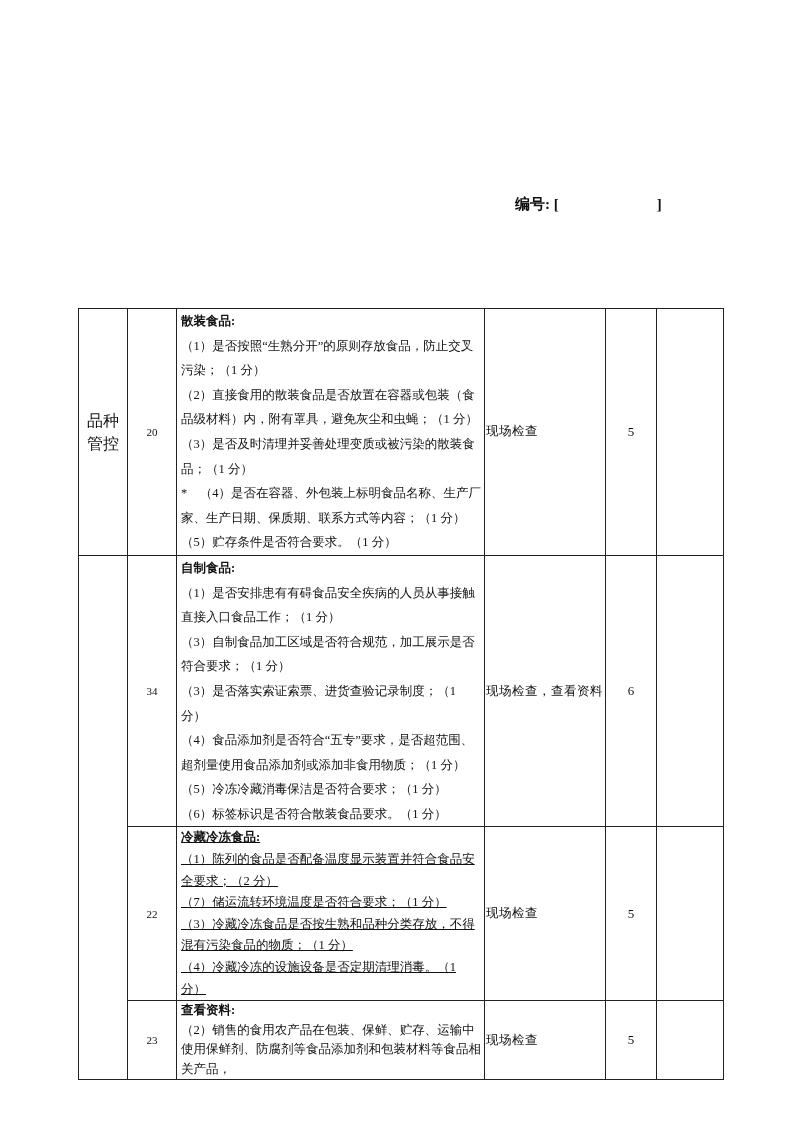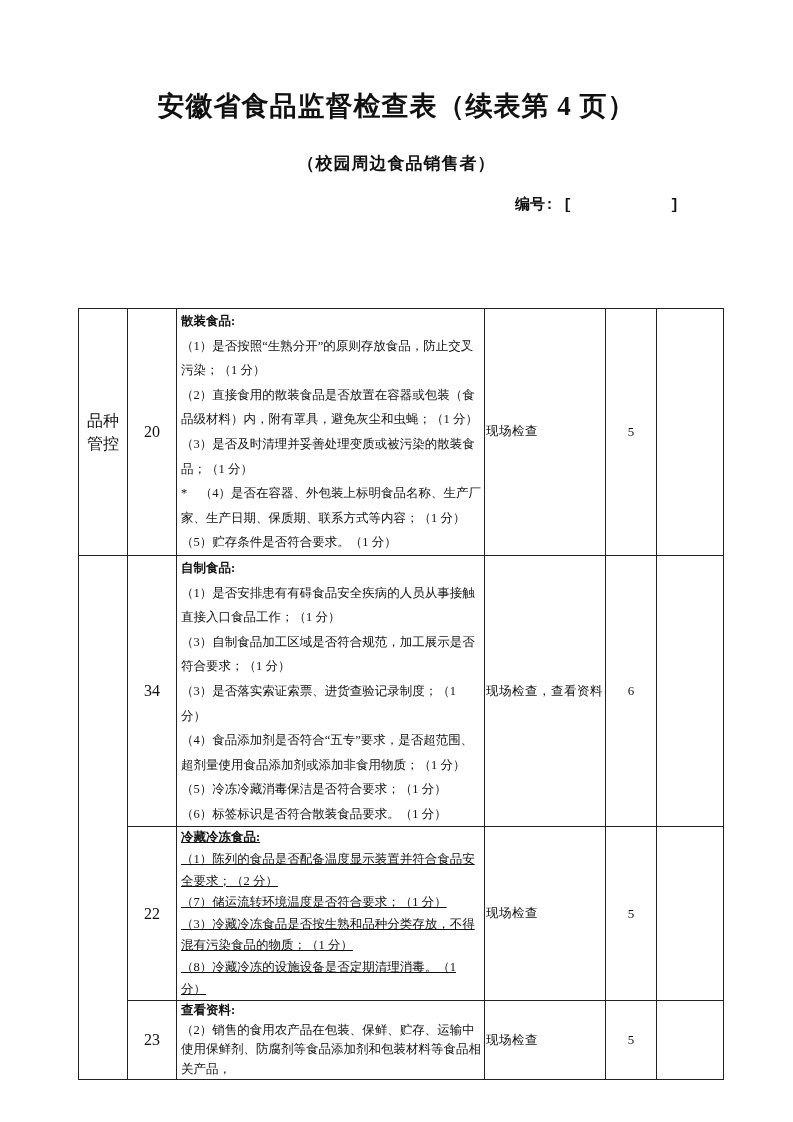--- a/index.html
+++ b/index.html
@@ -16,21 +16,21 @@
     text-align:center;
     font-size:27px; font-weight:bold; letter-spacing:1px;
   }
   .subtitle {
     position:absolute; top:152px; left:0; width:100%;
     text-align:center;
     font-size:17px; font-weight:bold; letter-spacing:1px;
   }
   .serial {
     position:absolute; top:195px; left:515px;
-    font-size:15px; font-weight:bold;font-family:Liberation Mono, monospace;
+    font-size:15px; font-weight:bold;
   }
   .serial-gap { display:inline-block; width:98px; }
 
   table.form {
     position:absolute; top:308px; left:78px;
     width:645px;
     border-collapse:collapse; table-layout:fixed;
   }
   table.form td {
     border:1.5px solid #222;
@@ -40,40 +40,38 @@
   tr.r20 { height:238px; }
   tr.r21 { height:245px; }
   tr.r22 { height:155px; }
   tr.r23 { height:58px; }
 
   td.category {
     text-align:center; font-weight:normal;
     font-size:16px; line-height:23px;
     padding:12px 7px;
   }
-  td.num { text-align:center; font-size:16px; }
+  td.num { text-align:center; font-size:11px; }
   td.content {
     padding:0 3px 0 4px;
     font-size:12.5px;
     text-align:left;
   }
   .lh-a { line-height:24.6px; }
   .lh-b { line-height:21.6px;text-decoration:underline; }
   .lh-c { line-height:19.5px; }
   .heading { font-weight:bold; }
   td.method { font-size:12.5px; padding:8px 1px; letter-spacing:0.5px; }
   td.score { text-align:center; font-size:13px; }
 </style>
 </head>
 <body>
 
 <div class="page">
 
-  <div class="title">安徽省食品监督检查表（续表第 4 页）</div>
-  <div class="subtitle">（校园周边食品销售者）</div>
 
   <div class="serial">
     <span>编号: </span><span>[</span><span class="serial-gap"></span><span>]</span>
   </div>
 
   <table class="form">
     <colgroup>
       <col style="width:49px">
         <col style="width:49px">
         <col style="width:308px">
@@ -116,21 +114,21 @@
       <td class="result"></td>
     </tr>
 
     <tr class="r22">
       <td class="num">22</td>
       <td class="content lh-b">
         <div class="heading">冷藏冷冻食品:</div>
         <div>（1）陈列的食品是否配备温度显示装置并符合食品安全要求；（2 分）</div>
         <div>（7）储运流转环境温度是否符合要求；（1 分）</div>
         <div>（3）冷藏冷冻食品是否按生熟和品种分类存放，不得混有污染食品的物质；（1 分）</div>
-        <div>（8）冷藏冷冻的设施设备是否定期清理消毒。（1 分）</div>
+        <div>（4）冷藏冷冻的设施设备是否定期清理消毒。（1 分）</div>
       </td>
       <td class="method">现场检查</td>
       <td class="score">5</td>
       <td class="result"></td>
     </tr>
 
     <tr class="r23">
       <td class="num">23</td>
       <td class="content lh-c">
         <div class="heading">查看资料:</div>

